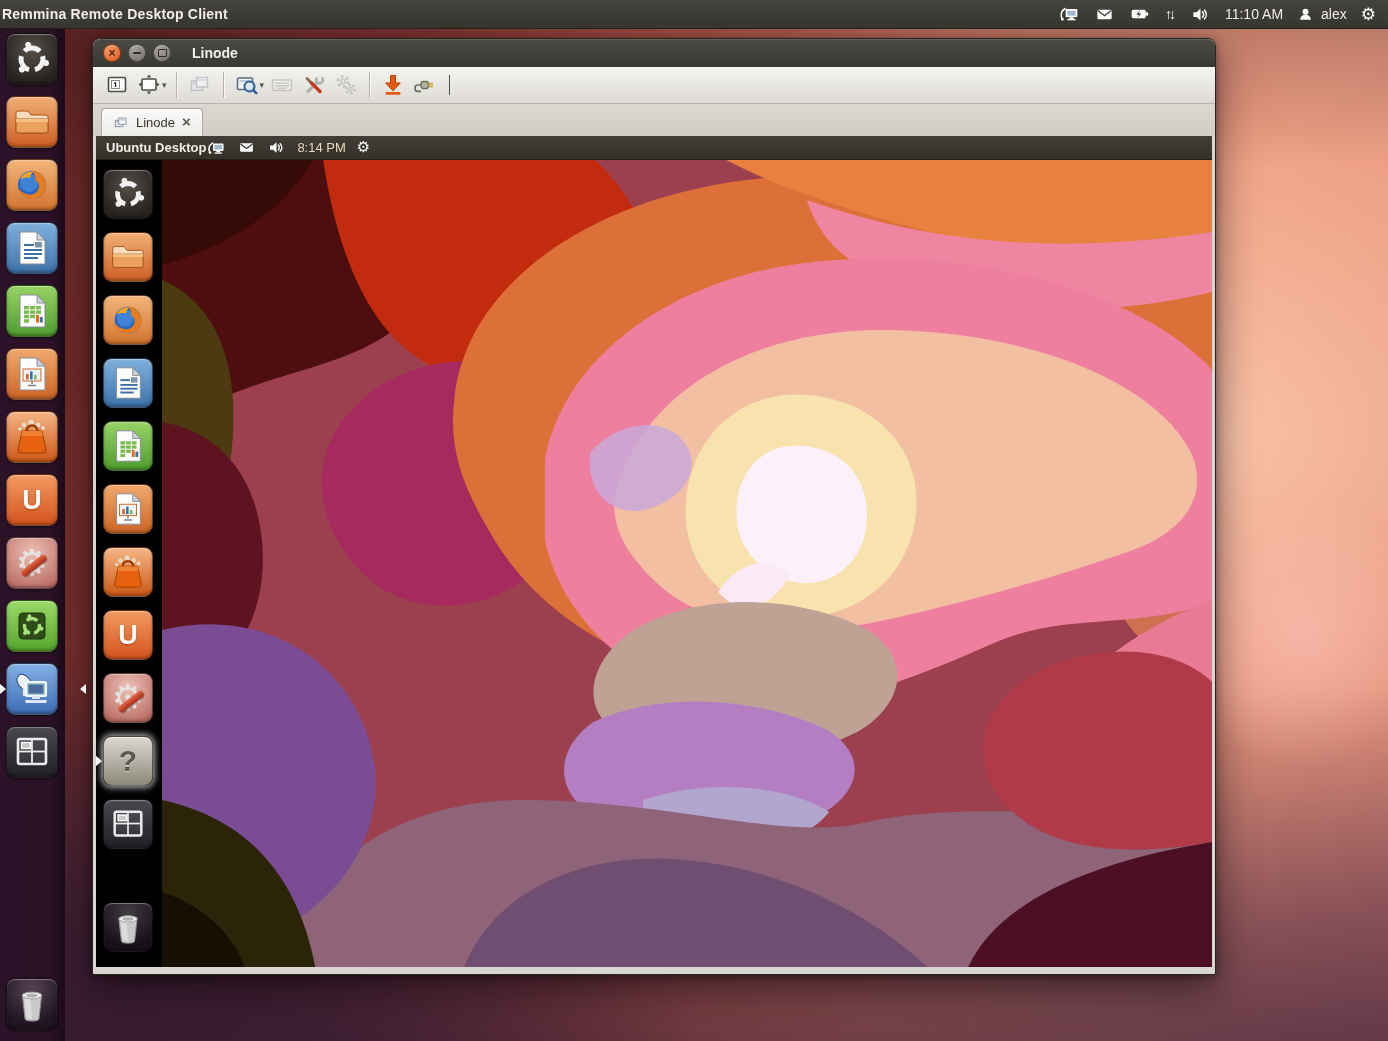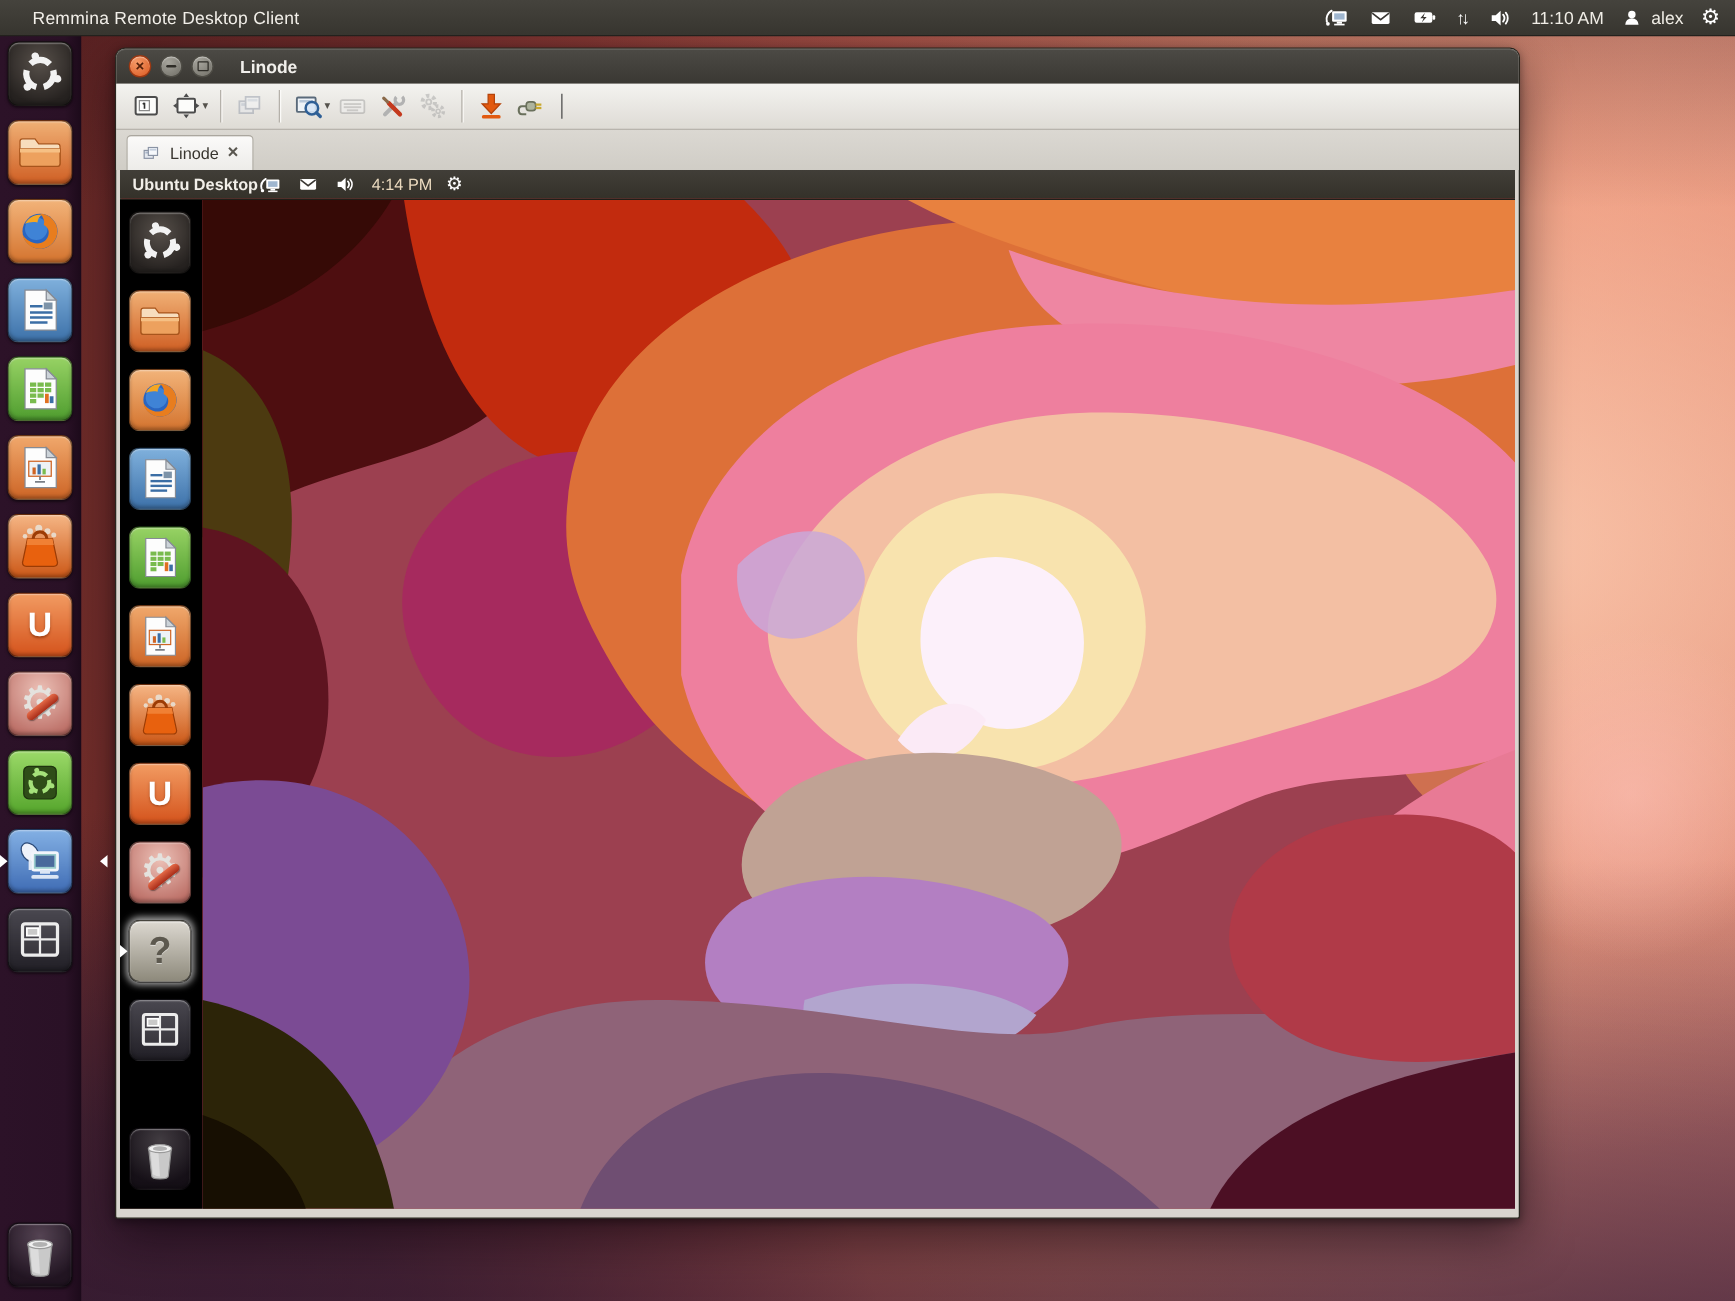--- a/index.html
+++ b/index.html
@@ -20,21 +20,21 @@
       radial-gradient(1150px 820px at 100% 106%, rgba(156,92,112,.60), transparent 58%),
       linear-gradient(100deg, #5f2423 0%, #8d3a35 24%, #c05a4c 46%, #e08266 66%, #e69077 84%, #d5816f 100%);
   }
   
   .panel{
     position:absolute;left:0;top:0;right:0;height:28px;z-index:60;
     background:linear-gradient(#45433d,#37352f);
     border-bottom:1px solid #23211d;
     display:flex;align-items:center;color:#f2efe9;
   }
-  .panel .ptitle{font-weight:normal;font-size:14px;padding-left:26px;letter-spacing:.2px;}
+  .panel .ptitle{font-weight:bold;font-size:14px;padding-left:2px;letter-spacing:.2px;}
   .panel .spacer{flex:1;}
   .tray{display:flex;align-items:center;gap:14px;padding-right:12px;}
   .tray svg{display:block;}
   .tray .txt{font-size:14px;color:#f0ede6;}
   .glyph-gear{font-size:17px;line-height:1;color:#fff;font-family:"DejaVu Sans",sans-serif;}
   .glyph-sync{font-size:14px;font-weight:bold;letter-spacing:-3px;padding-right:3px;color:#fff;}
   
   .launcher{
     position:absolute;left:0;top:28px;width:65px;bottom:0;z-index:50;
     background:linear-gradient(90deg,#2c1228 0%,#2a1126 80%,#1c0a1a 100%);
@@ -109,21 +109,21 @@
     height:27px;display:flex;align-items:center;gap:7px;padding:0 11px;
     background:linear-gradient(#fbfaf9,#edece9);
     border:1px solid #aba79f;border-bottom:none;border-radius:4px 4px 0 0;
   }
   .tab svg{width:16px;height:16px;}
   .tab .tlabel{font-size:13px;color:#38352f;}
   .tab .tclose{font-size:15px;font-weight:bold;color:#5a5750;line-height:1;margin-top:-2px;}
   
   .vframe{
     position:absolute;left:3px;right:3px;top:97px;bottom:7px;
-    background:#ef4444;box-shadow:inset 0 0 0 1px #a8a49c;
+    background:#14532d;box-shadow:inset 0 0 0 1px #a8a49c;
   }
   .ipanel{
     position:absolute;left:0;top:0;right:0;height:24px;
     background:linear-gradient(#413e38,#343129);border-bottom:1px solid #201e19;
     display:flex;align-items:center;color:#f2efe9;box-sizing:border-box;z-index:5;
   }
   .ipanel .ptitle{font-weight:bold;font-size:13px;padding-left:10px;}
   .ipanel .tray{gap:11px;padding-right:10px;}
   .ipanel .txt{font-size:13px;color:#ead9be;}
   .ilauncher{position:absolute;left:0;top:24px;bottom:0;width:66px;background:#000;z-index:4;}
@@ -496,21 +496,21 @@
       <div class="tray">
         <svg width="20" height="18" viewBox="0 0 24 24">
             <use href="#s-net"></use>
           </svg>
         <svg width="19" height="17" viewBox="0 0 24 24">
             <use href="#s-mail"></use>
           </svg>
         <svg width="19" height="17" viewBox="0 0 24 24">
             <use href="#s-vol"></use>
           </svg>
-        <span class="txt">4:14 PM</span>
+        <span class="txt">8:14 PM</span>
         <span class="glyph-gear" style="font-size:15px">⚙</span>
       </div>
     </div>
 
     <div class="ilauncher sm">
       <div class="tile bg-dash" style="top:9px">
           <svg class="ic" viewBox="0 0 40 40" style="color:#f2f2f2">
             <use href="#s-cof"></use>
           </svg>
         </div>

